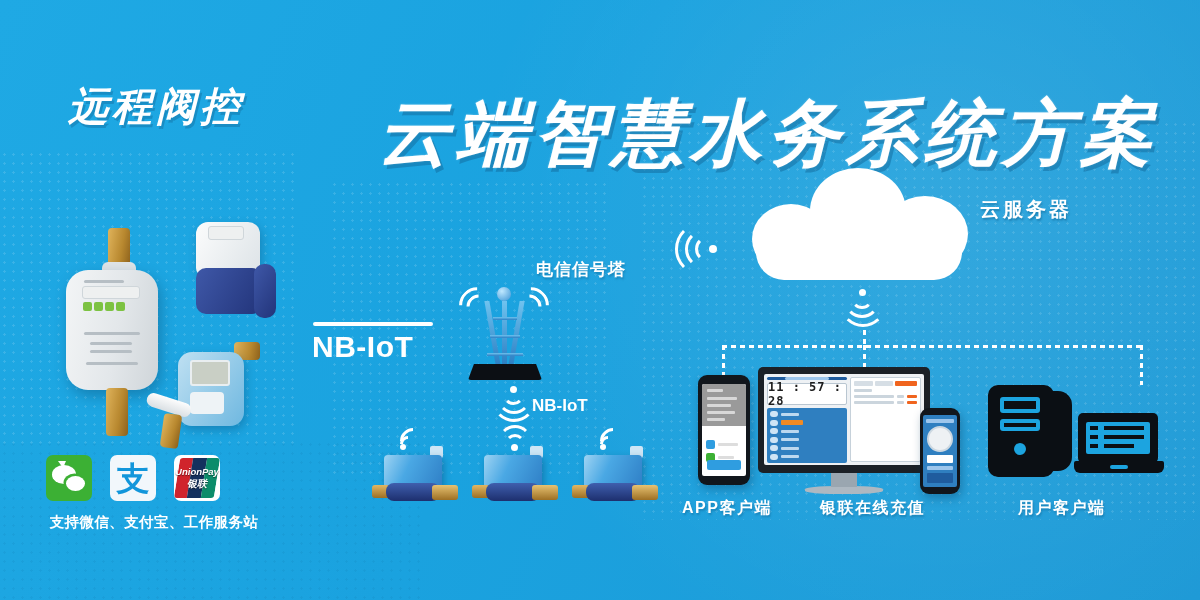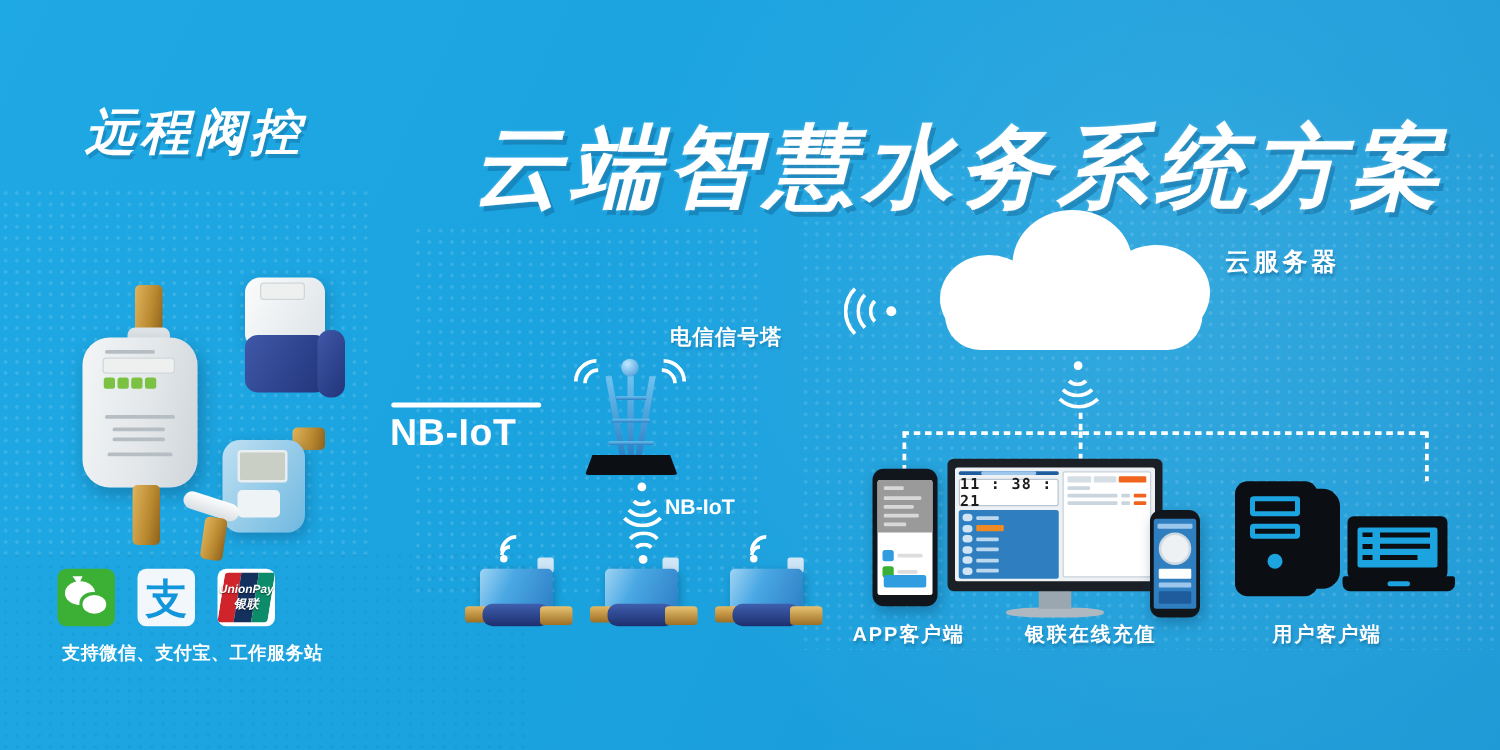--- a/index.html
+++ b/index.html
@@ -379,21 +379,21 @@
 
   <div id="monitor">
     <div class="mon-foot"></div>
     <div class="mon-neck"></div>
     <div class="mon-bezel">
       <div class="mon-screen">
         <div class="mon-left">
           <div class="mon-titlebar">
               <span></span>
             </div>
-          <div class="mon-clock">11 : 38 : 21</div>
+          <div class="mon-clock">11 : 57 : 28</div>
           <div class="mon-list">
             <div class="mon-li">
                 <span class="c"></span>
                 <span class="t"></span>
               </div>
             <div class="mon-li">
                 <span class="c"></span>
                 <span class="t orange"></span>
               </div>
             <div class="mon-li">

